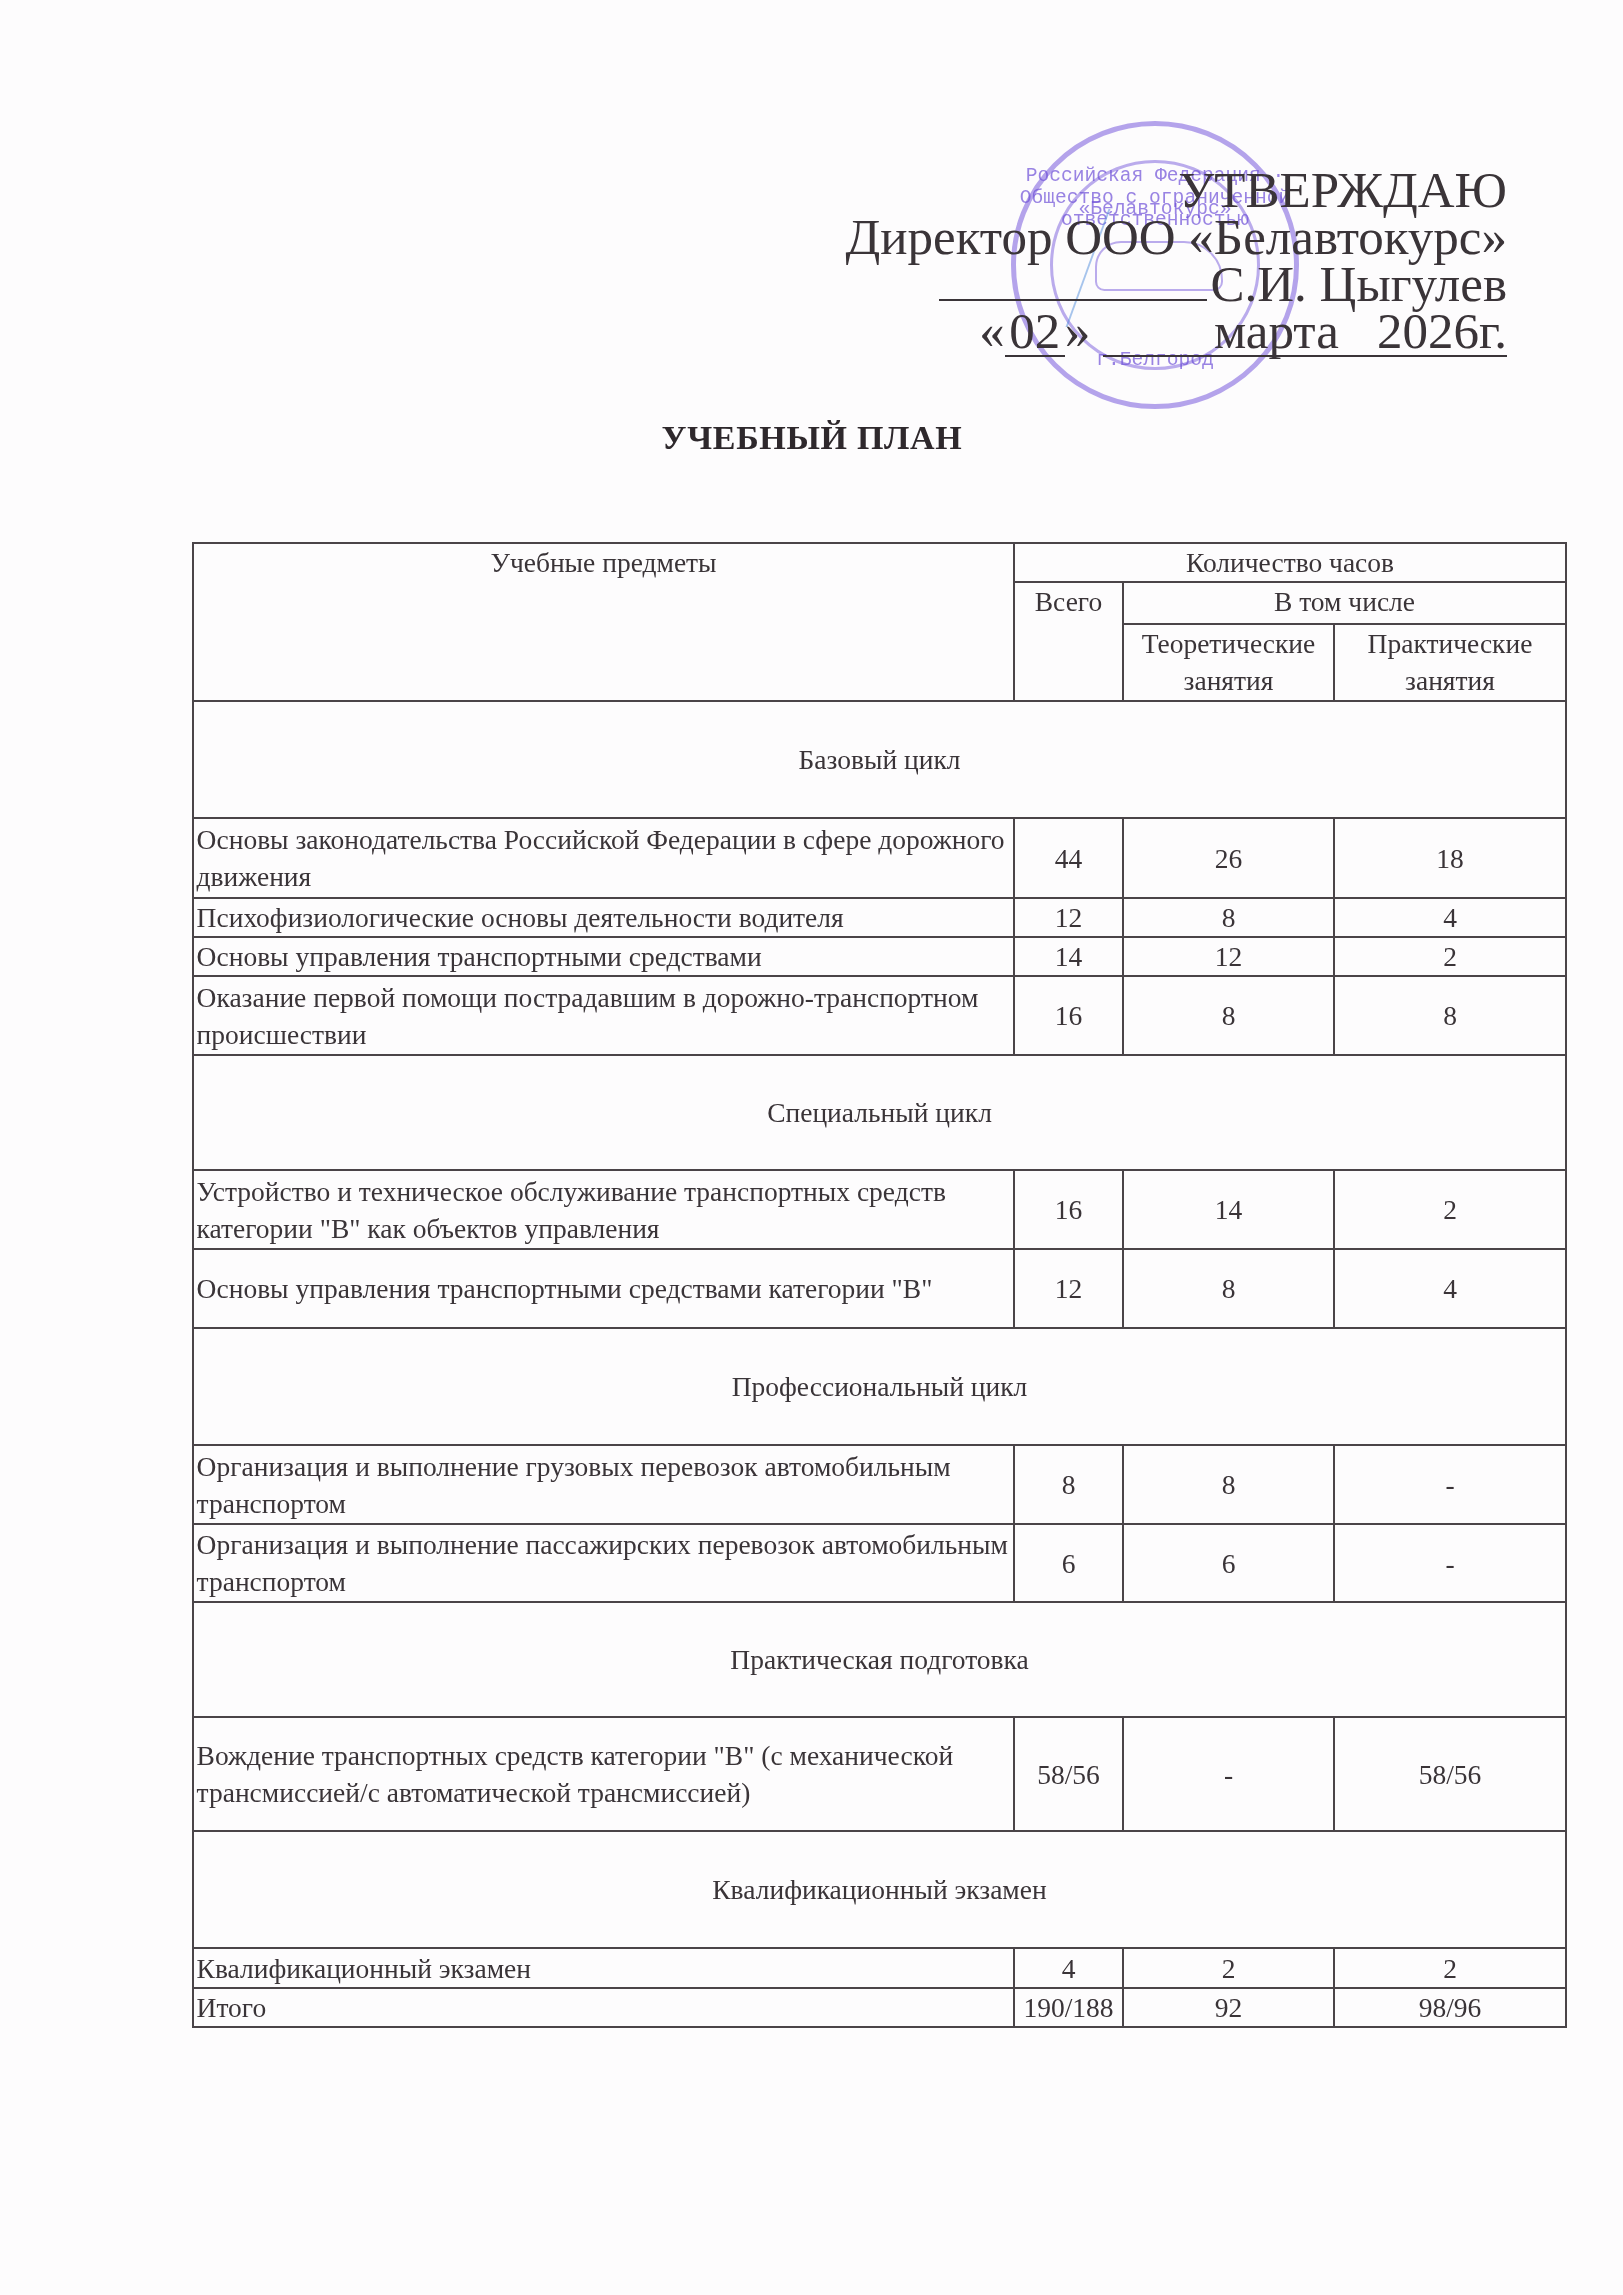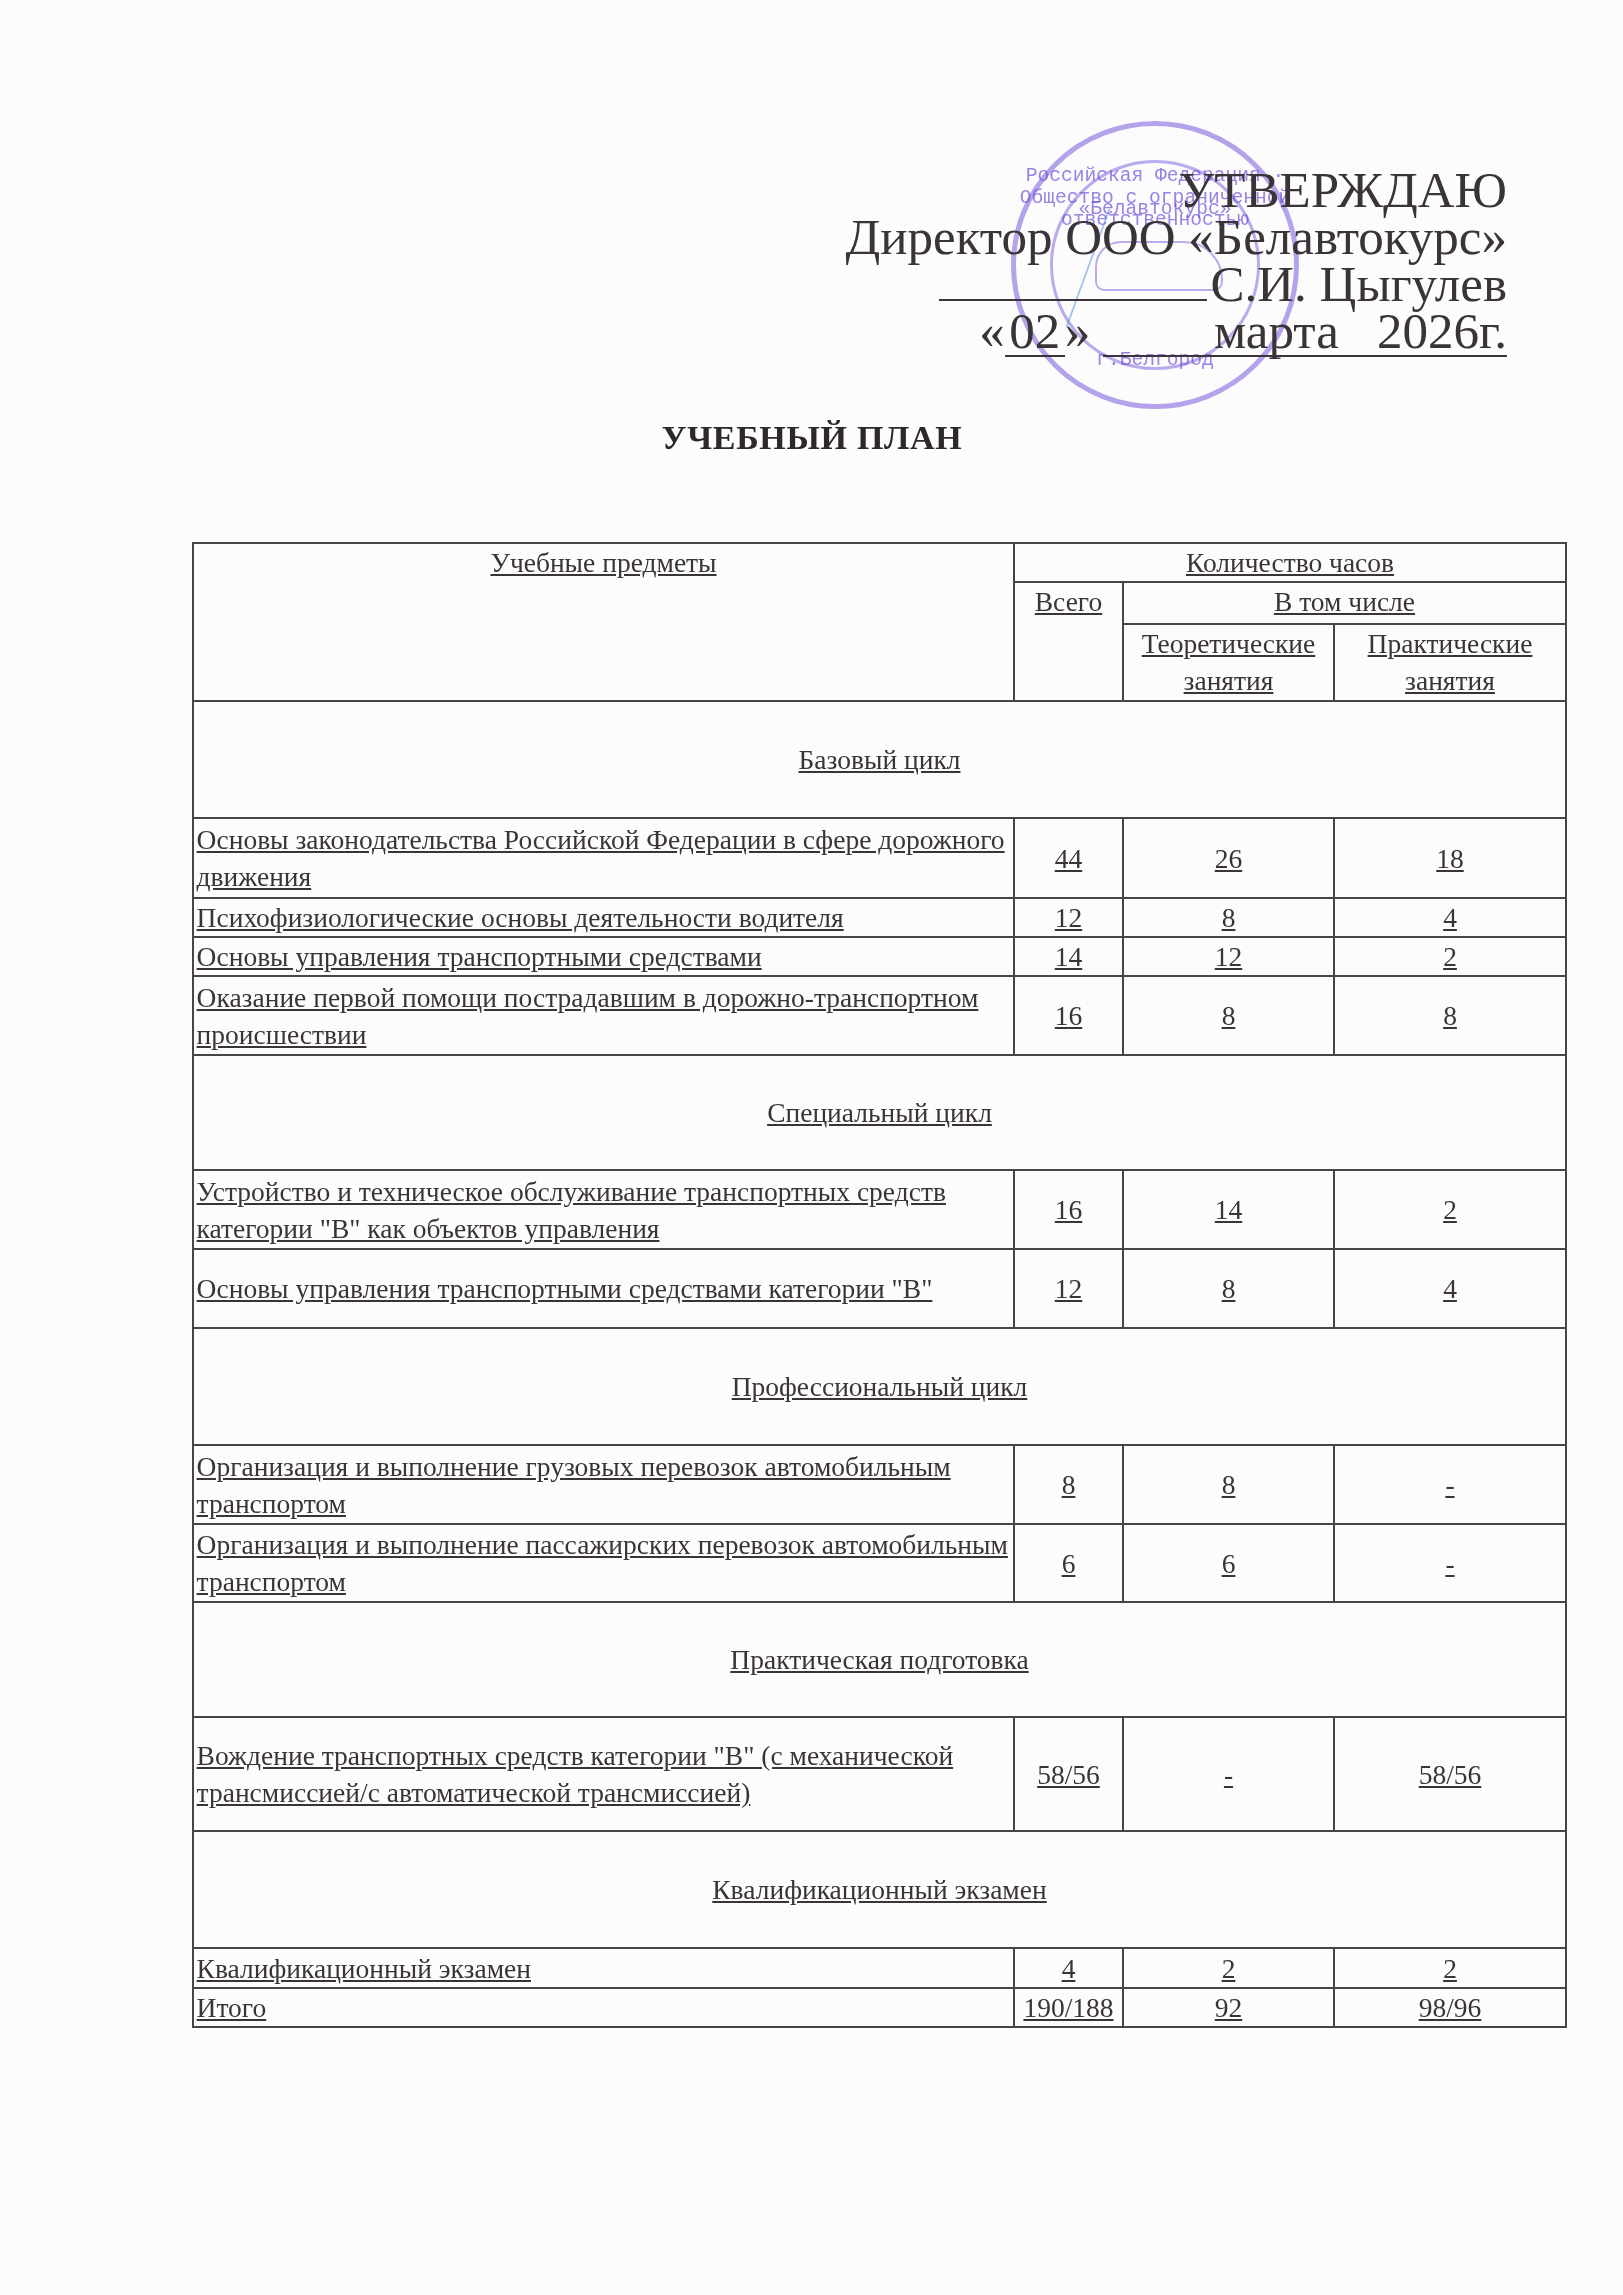--- a/index.html
+++ b/index.html
@@ -37,21 +37,21 @@
   }
   .title {
     position: absolute; left: 0; right: 0; top: 419px; text-align: center;
     font-size: 34px; font-weight: bold; letter-spacing: 0.7px; color: #2e282c;
   }
   table.plan {
     position: absolute; left: 192px; top: 542px; width: 1373px;
     border-collapse: collapse; font-size: 27.5px; table-layout: fixed;
   }
   table.plan td, table.plan th {
-    border: 2px solid #4a4448; padding: 0 2.6px; font-weight: normal; line-height: 37px; text-decoration: underline;
+    border: 2px solid #4a4448; padding: 0 2.6px; font-weight: normal; line-height: 37px;
   }
   .c-subj { width: 817px; text-align: left; }
   .c-num { text-align: center; }
   .section td { text-align: center; border-radius: 30px; }
   .hdr th { text-align: center; vertical-align: top; }
 </style>
 </head>
 <body>
 
 <div class="stamp">

